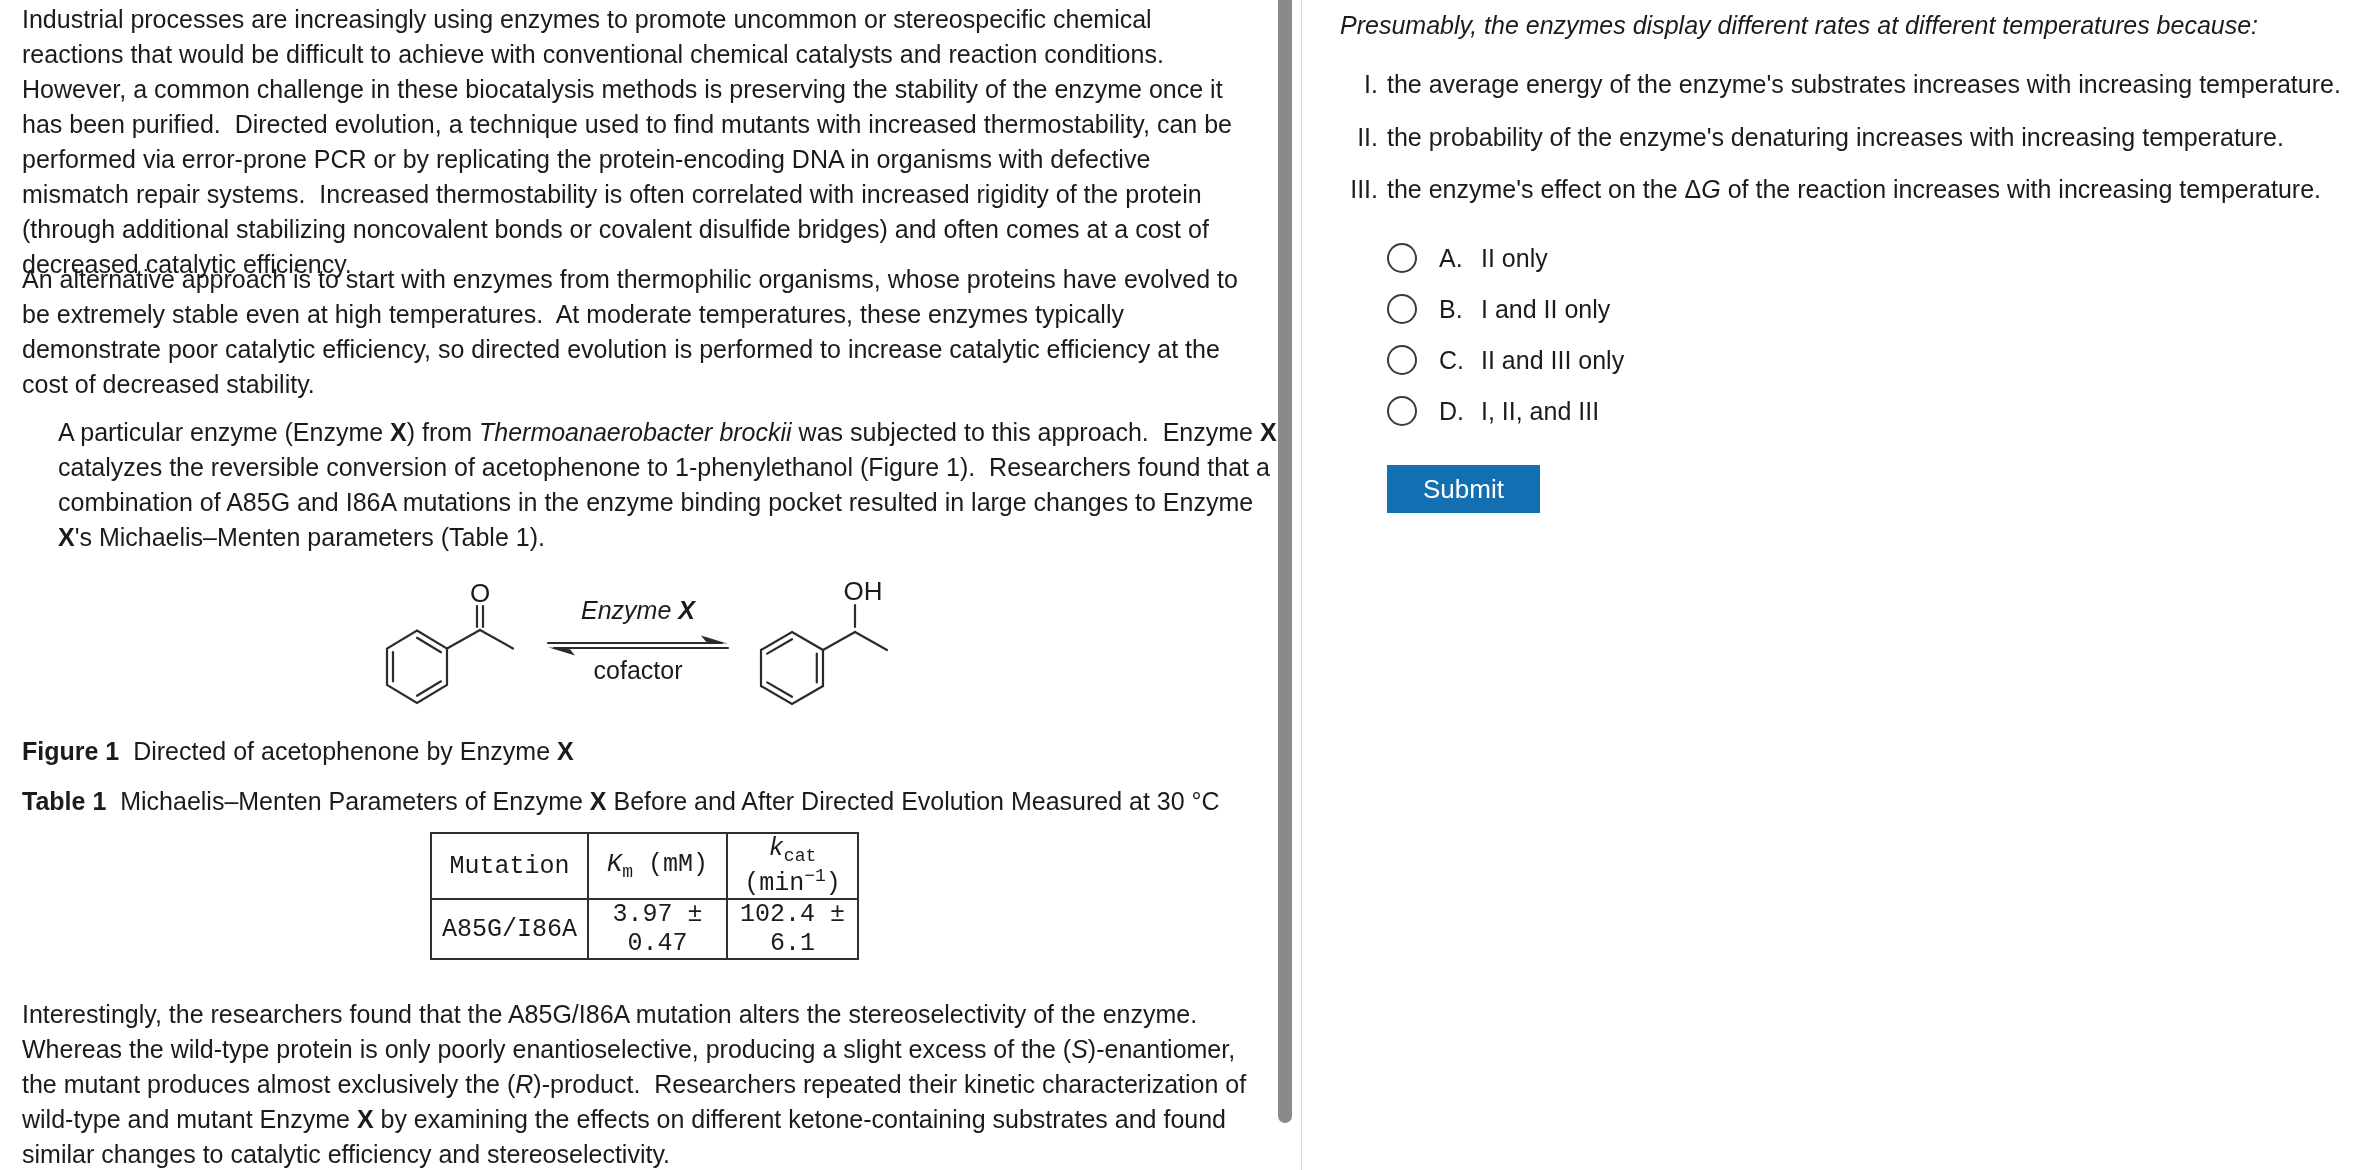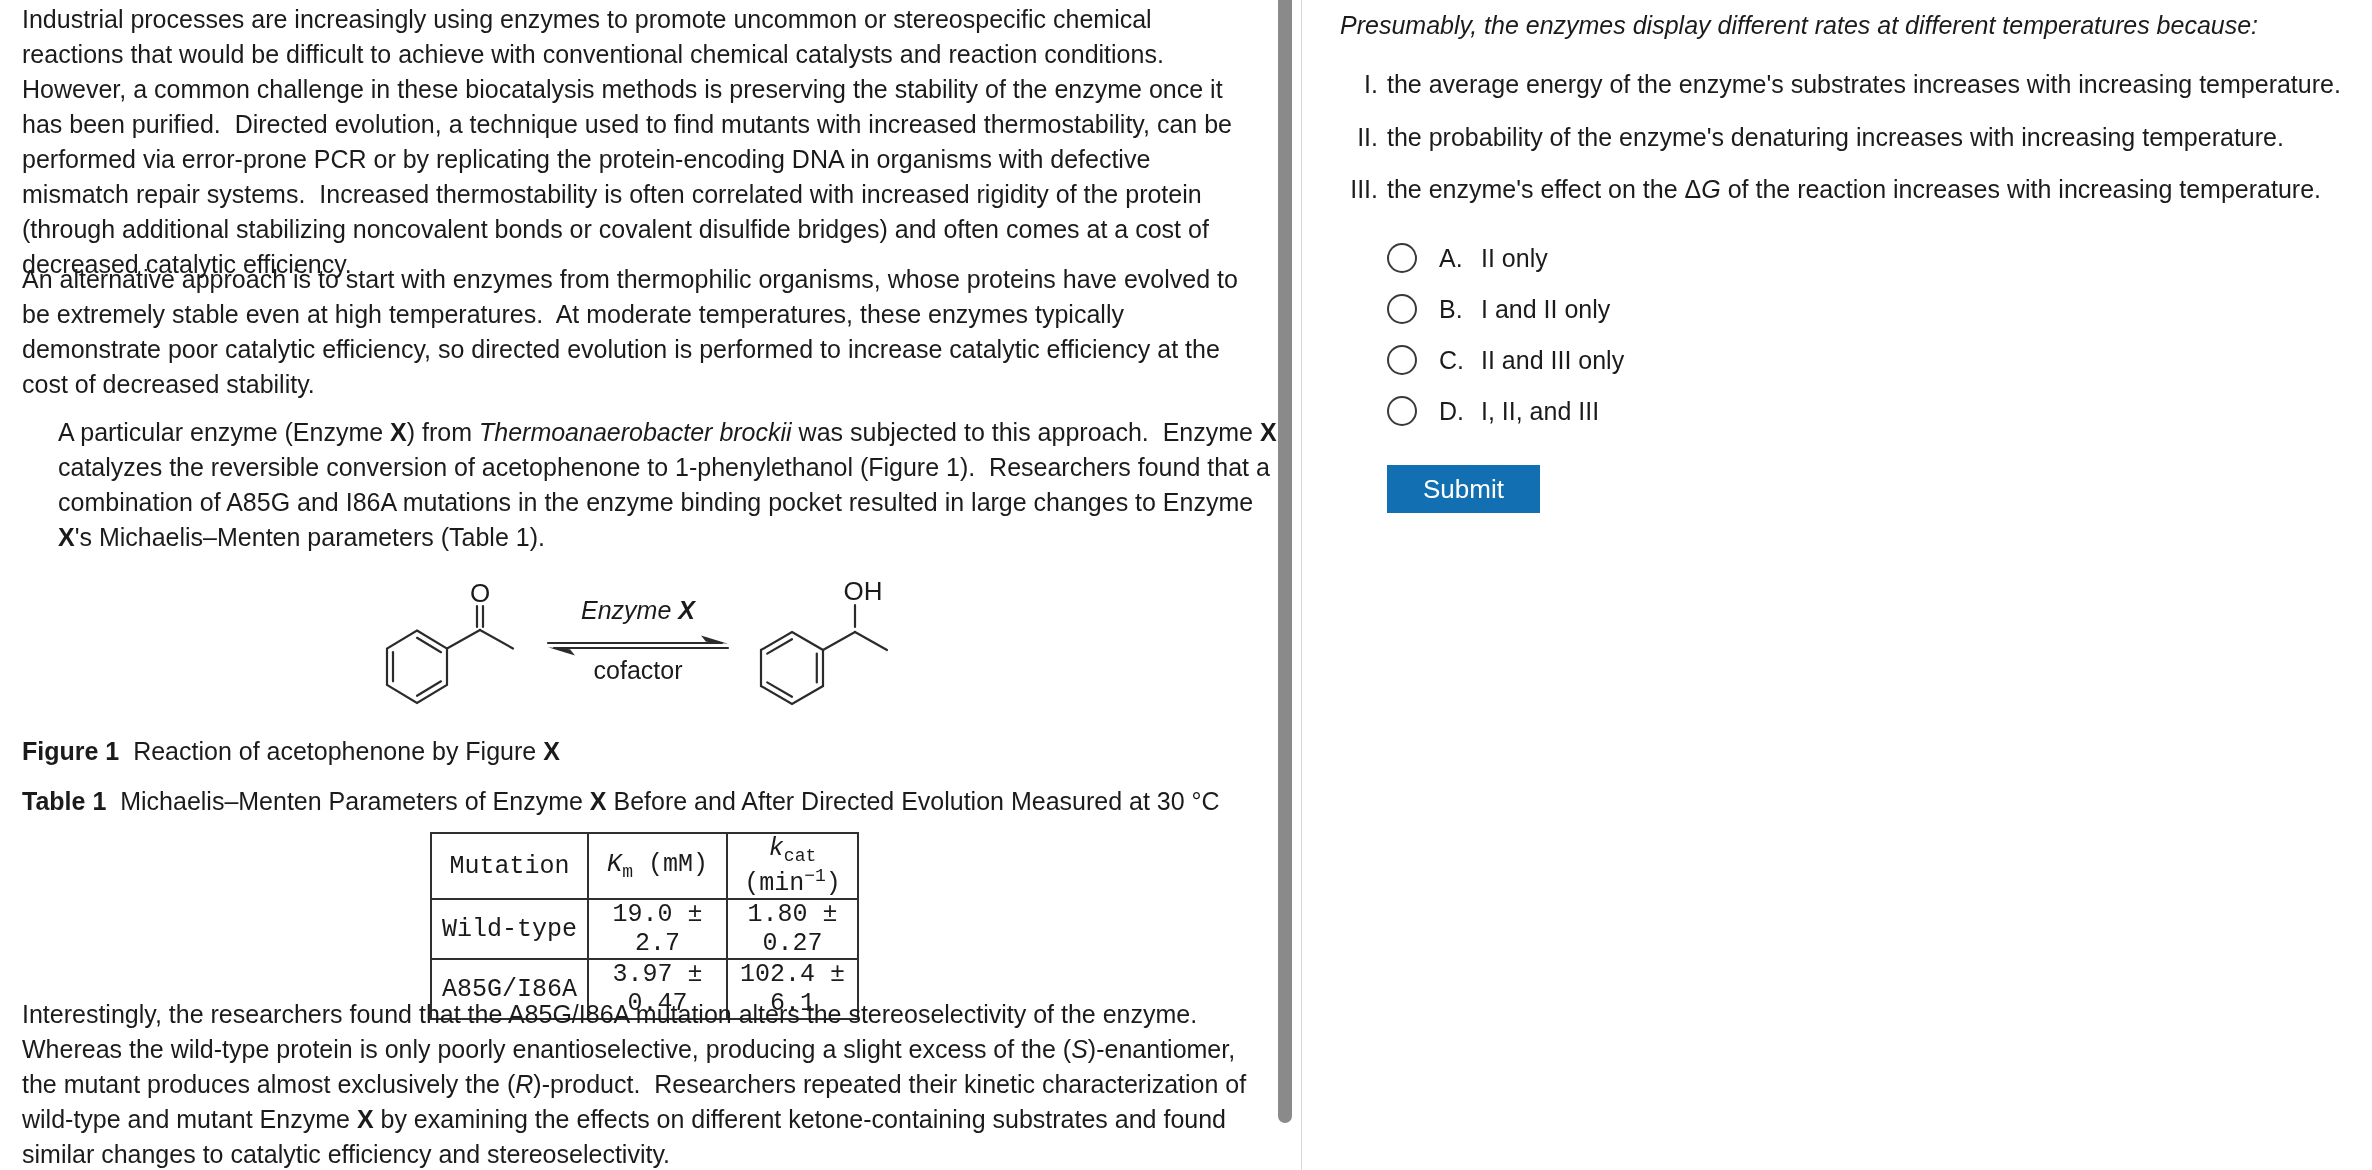--- a/index.html
+++ b/index.html
@@ -92,40 +92,35 @@
         <line class="chem-line" x1="453" y1="75" x2="485" y2="57"></line>
         <line class="chem-line" x1="485" y1="52" x2="485" y2="30"></line>
         <line class="chem-line" x1="485" y1="57" x2="517" y2="75"></line>
       </svg>
       <span class="chem-label" id="o-label">O</span>
       <span class="chem-label" id="oh-label">OH</span>
       <span class="chem-label" id="enzyme-label"><span style="font-style: italic;">Enzyme </span><span style="font-weight: bold; font-style: italic;">X</span></span>
       <span class="chem-label" id="cofactor-label">cofactor</span>
     </div>
 
-    <div class="abs passage-par" id="figcap"><span style="font-weight: bold;">Figure 1</span><span>  Reaction of acetophenone by Figure </span><span style="font-weight: bold;">X</span></div>
+    <div class="abs passage-par" id="figcap"><span style="font-weight: bold;">Figure 1</span><span>  Directed of acetophenone by Enzyme </span><span style="font-weight: bold;">X</span></div>
     <div class="abs passage-par" id="tabcap"><span style="font-weight: bold;">Table 1</span><span>  Michaelis–Menten Parameters of Enzyme </span><span style="font-weight: bold;">X</span><span> Before and After Directed Evolution Measured at 30 °C</span></div>
 
     <div class="abs" id="mmtable">
       <table>
         <colgroup>
             <col class="c1">
             <col class="c2">
             <col class="c3">
           </colgroup>
         <tbody>
             <tr>
           <th><span>Mutation</span></th>
           <th><span style="font-style: italic;">K</span><sub>m</sub><span> (mM)</span></th>
           <th><span style="font-style: italic;">k</span><sub>cat</sub><span> (min</span><sup>−1</sup><span>)</span></th>
-        </tr>
-        <tr>
-          <td>Wild-type</td>
-          <td>19.0 ± 2.7</td>
-          <td>1.80 ± 0.27</td>
         </tr>
         <tr>
           <td>A85G/I86A</td>
           <td>3.97 ± 0.47</td>
           <td>102.4 ± 6.1</td>
         </tr>
       </tbody>
         </table>
     </div>
 

